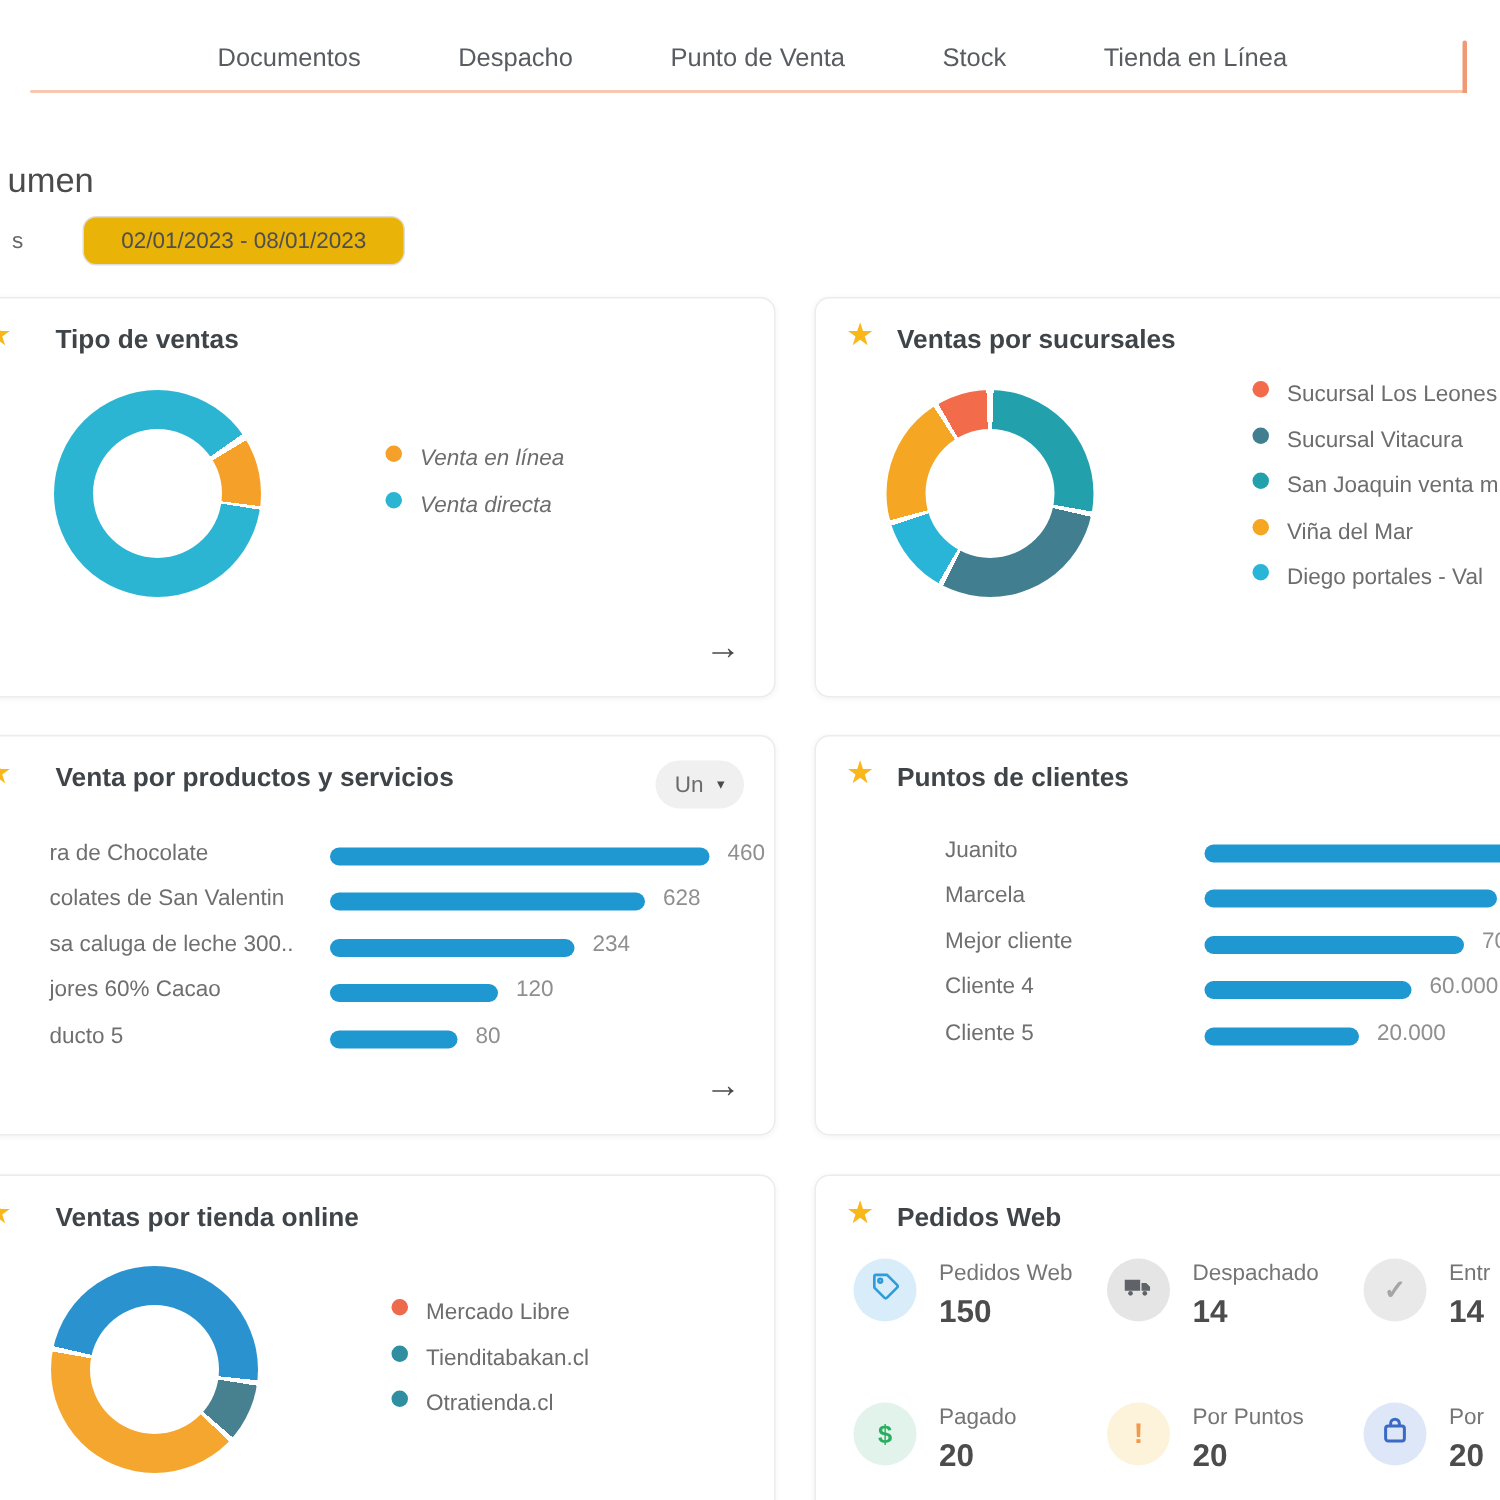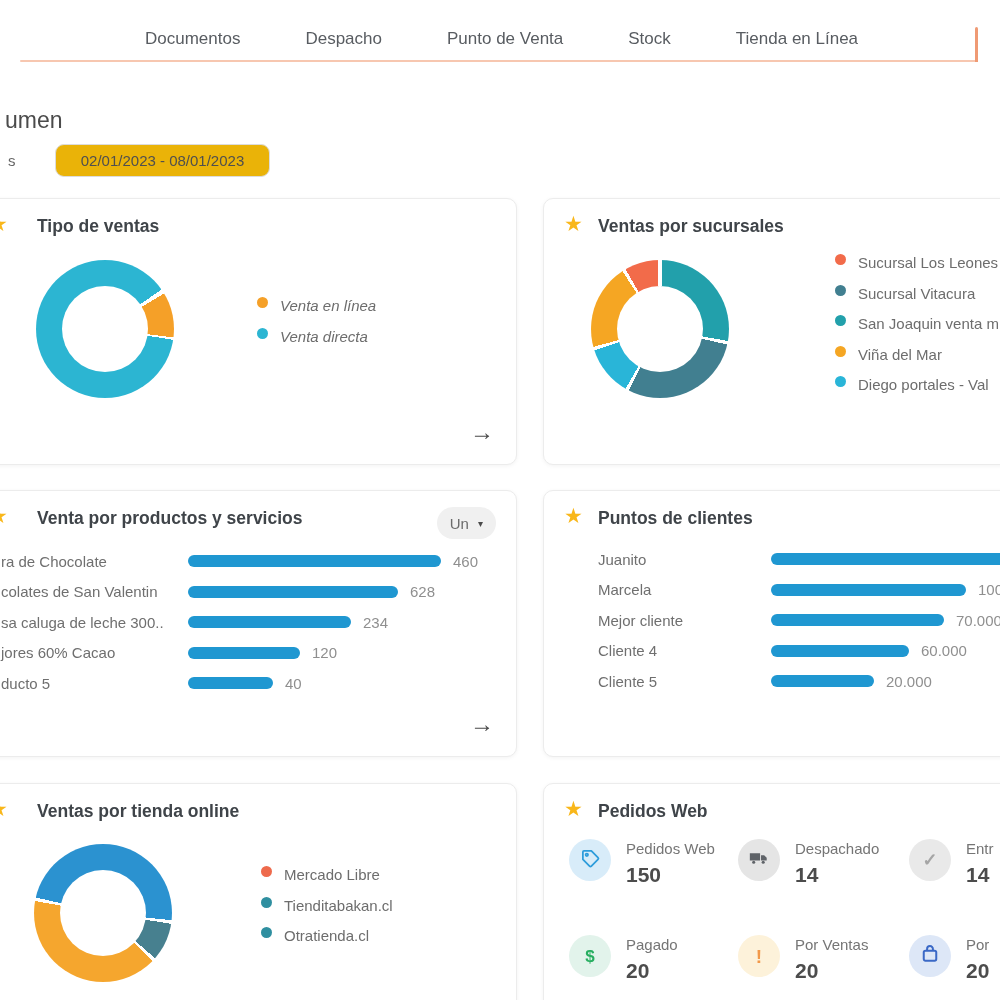--- a/index.html
+++ b/index.html
@@ -35,21 +35,21 @@
   .donut::after{content:"";position:absolute;inset:26px;background:#fff;border-radius:50%;}
 
   
   .legend{position:absolute;}
   .legend-row{display:flex;align-items:flex-start;height:30.5px;}
   .legend-dot{width:11px;height:11px;border-radius:50%;margin-right:12px;flex:none;}
   .legend-label{font-size:15px;color:#6d6d6d;white-space:nowrap;}
 
   
   .bars{position:absolute;left:0;right:0;}
-  .bar-row{display:flex;align-items:center;height:30.5px;}
+  .bar-row{display:flex;align-items:flex-end;height:30.5px;padding-left:32px;}
   .bar-label{font-size:15px;color:#6f6f6f;white-space:nowrap;flex:none;overflow:visible;}
   .bar{height:12px;border-radius:6px;background:#1f97d1;flex:none;}
   .bar-value{font-size:15px;color:#8f8f8f;margin-left:12px;white-space:nowrap;}
   .card3-bars{top:55px;padding-left:50px;}
   .card3-bars .bar-label{width:187px;}
   .card4-bars{top:53px;padding-left:54px;}
   .card4-bars .bar-label{width:173px;}
 
   
   .arrow{position:absolute;right:22px;bottom:20px;font-size:24px;color:#4a4a4a;cursor:pointer;line-height:1;}
@@ -159,21 +159,21 @@
         <span class="bar-value">234</span>
       </div>
       <div class="bar-row">
         <span class="bar-label">jores 60% Cacao</span>
         <span class="bar" style="width: 112px;"></span>
         <span class="bar-value">120</span>
       </div>
       <div class="bar-row">
         <span class="bar-label">ducto 5</span>
         <span class="bar" style="width: 85px;"></span>
-        <span class="bar-value">40</span>
+        <span class="bar-value">80</span>
       </div>
     </div>
     <span class="arrow">→</span>
   </section>
 
   <section class="card right" style="left:543px;top:490px;">
     <span class="star">★</span>
     <h2 class="card-title">Puntos de clientes</h2>
     <div class="bars card4-bars">
       <div class="bar-row">
@@ -278,21 +278,21 @@
           <span class="stat-label">Pagado</span><br>
           <span class="stat-value" style="display:inline-block">20</span>
         </span>
       </div>
 
       <div class="stat">
         <span class="stat-circle" style="background: rgb(253, 242, 218);">
           <span class="glyph-icon" style="color:#f2994a;font-size:19px;">!</span>
         </span>
         <span class="stat-texts">
-          <span class="stat-label">Por Ventas</span><br>
+          <span class="stat-label">Por Puntos</span><br>
           <span class="stat-value" style="display:inline-block">20</span>
         </span>
       </div>
 
       <div class="stat">
         <span class="stat-circle" style="background: rgb(221, 231, 247);">
           <span>
             <svg width="20" height="20" viewBox="0 0 24 24" fill="none" stroke="#3b69c6" stroke-width="2.4" stroke-linejoin="round">
                 <rect x="4.5" y="8" width="15" height="12" rx="2"></rect>
                 <path d="M8.5 8V6a3.5 3.5 0 0 1 7 0v2"></path>

